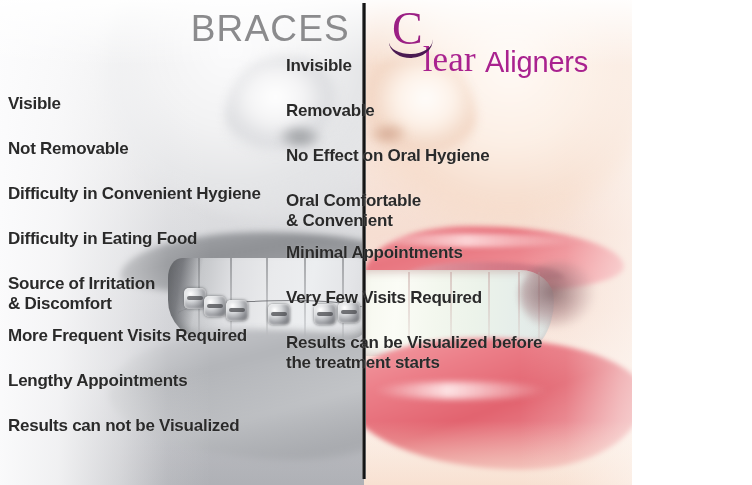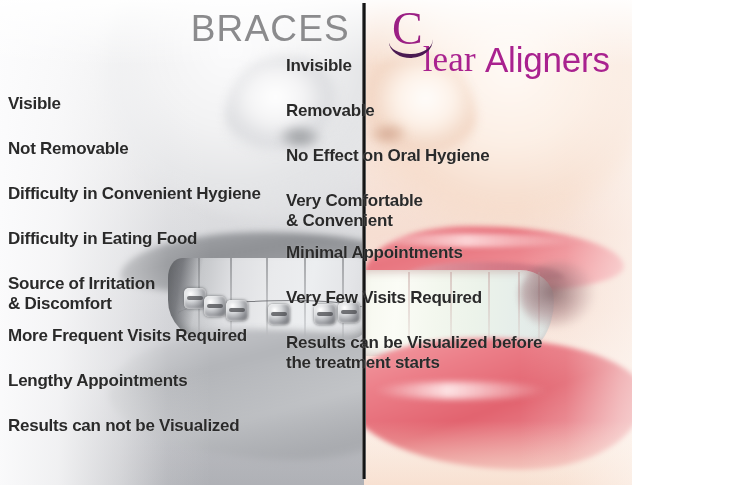--- a/index.html
+++ b/index.html
@@ -360,21 +360,21 @@
     font-size: 35px;
     color: #a9228f;
     line-height: 1;
     align-self: flex-end;
     padding-bottom: 2px;
     letter-spacing: .2px;
     margin-top: 36px;
   }
   #title-aligners .word-aligners {
     font-family: "Liberation Sans", sans-serif;
-    font-size: 35px;
+    font-size: 29px;
     font-weight: 400;
     color: #a9228f;
     line-height: 1;
     align-self: flex-end;
     padding-bottom: 2px;
     padding-left: 9px;
     letter-spacing: -.2px;
   }
 
   
@@ -510,21 +510,21 @@
     <div class="row">
       <span>Invisible</span>
     </div>
     <div class="row">
       <span>Removable</span>
     </div>
     <div class="row">
       <span>No Effect on Oral Hygiene</span>
     </div>
     <div class="row row-tall">
-      <span>Very Comfortable</span>
+      <span>Oral Comfortable</span>
       <span>&amp; Convenient</span>
     </div>
     <div class="row">
       <span>Minimal Appointments</span>
     </div>
     <div class="row">
       <span>Very Few Visits Required</span>
     </div>
     <div class="row row-tall">
       <span>Results can be Visualized before</span>

